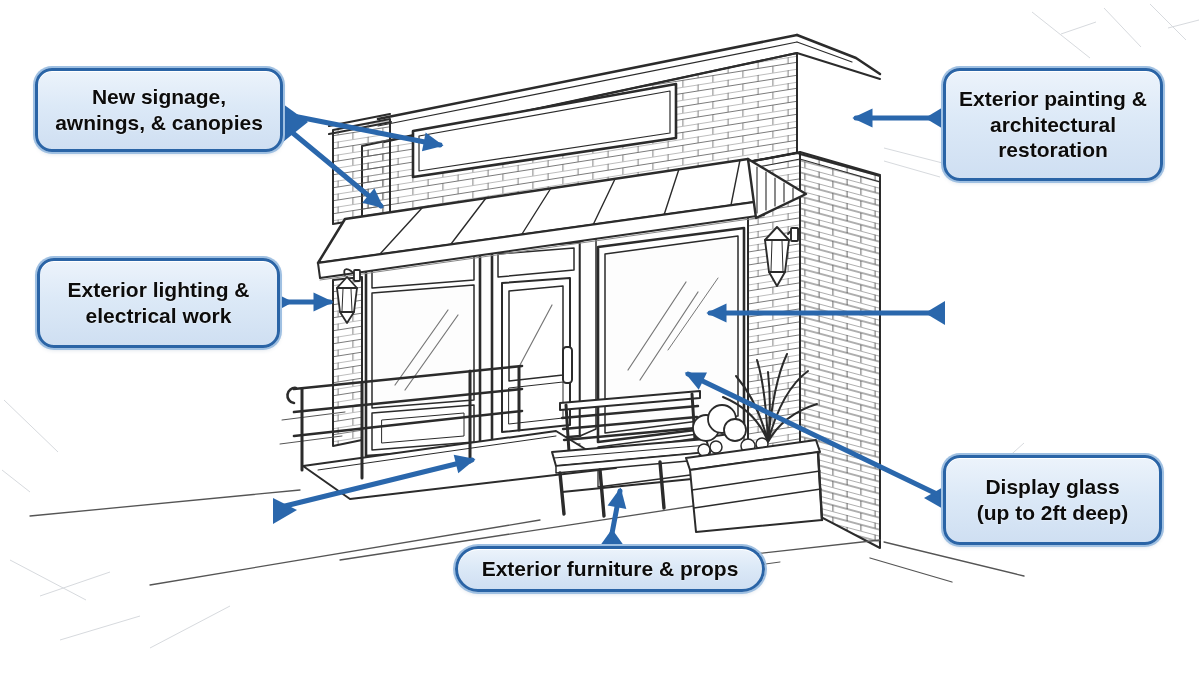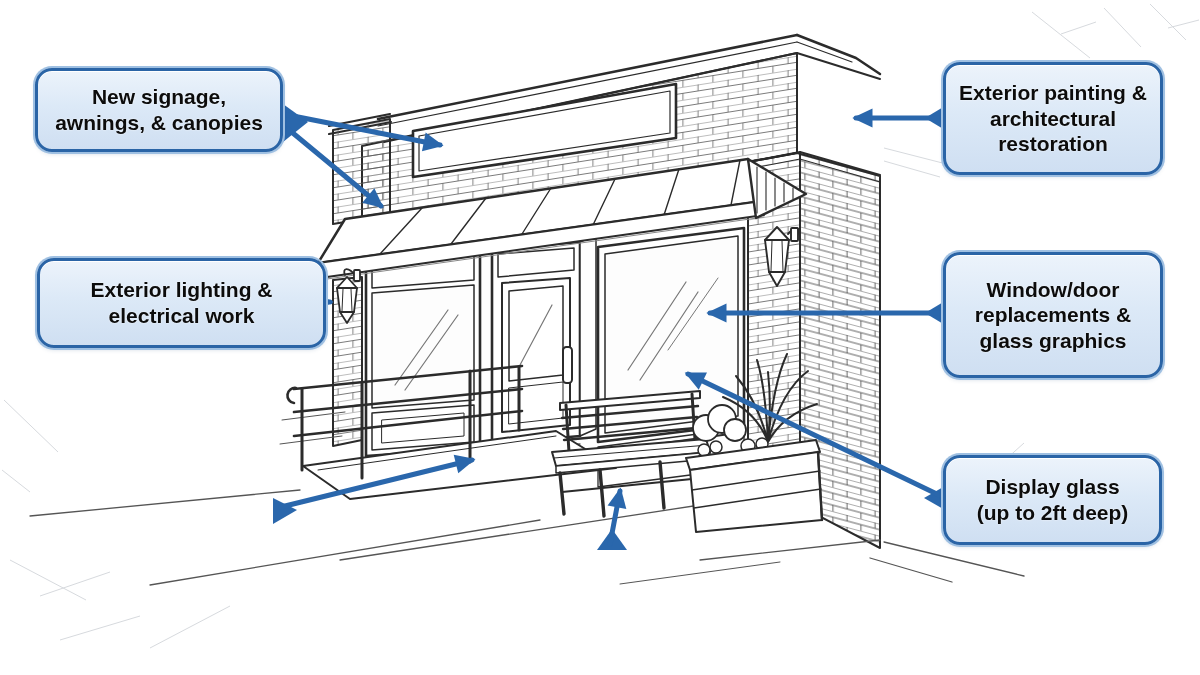--- a/index.html
+++ b/index.html
@@ -192,29 +192,27 @@
       <path d="M941 313 L710 313" marker-end="url(#ah)"></path>
       <path d="M281 507 L472 460" marker-end="url(#ah)"></path>
       <path d="M941 496 L688 374" marker-end="url(#ah)"></path>
       <path d="M610 544 L620 491" marker-end="url(#ah)"></path>
     </g>
   </svg>
 
   <div class="callout" style="left:35px;top:68px;width:248px;height:84px;">New signage,
 awnings, &amp; canopies</div>
 
-  <div class="callout" style="left:943px;top:62px;width:220px;height:113px;">Exterior painting &amp;
+  <div class="callout" style="left:943px;top:68px;width:220px;height:113px;">Exterior painting &amp;
 architectural
 restoration</div>
 
-  <div class="callout" style="left:37px;top:258px;width:289px;height:90px;">Exterior lighting &amp;
+  <div class="callout" style="left:37px;top:258px;width:243px;height:90px;">Exterior lighting &amp;
 electrical work</div>
 
-  <div class="callout" style="left:943px;top:252px;width:220px;height:126px;">Window/door
-replacements &amp;
-glass graphics</div>
 
 
   <div class="callout" style="left:943px;top:455px;width:219px;height:90px;">Display glass
 (up to 2ft deep)</div>
 
+  <div class="callout pill" style="left:455px;top:546px;width:310px;height:46px;">Exterior furniture &amp; props</div>
 
 </div>
 
 </body></html>

